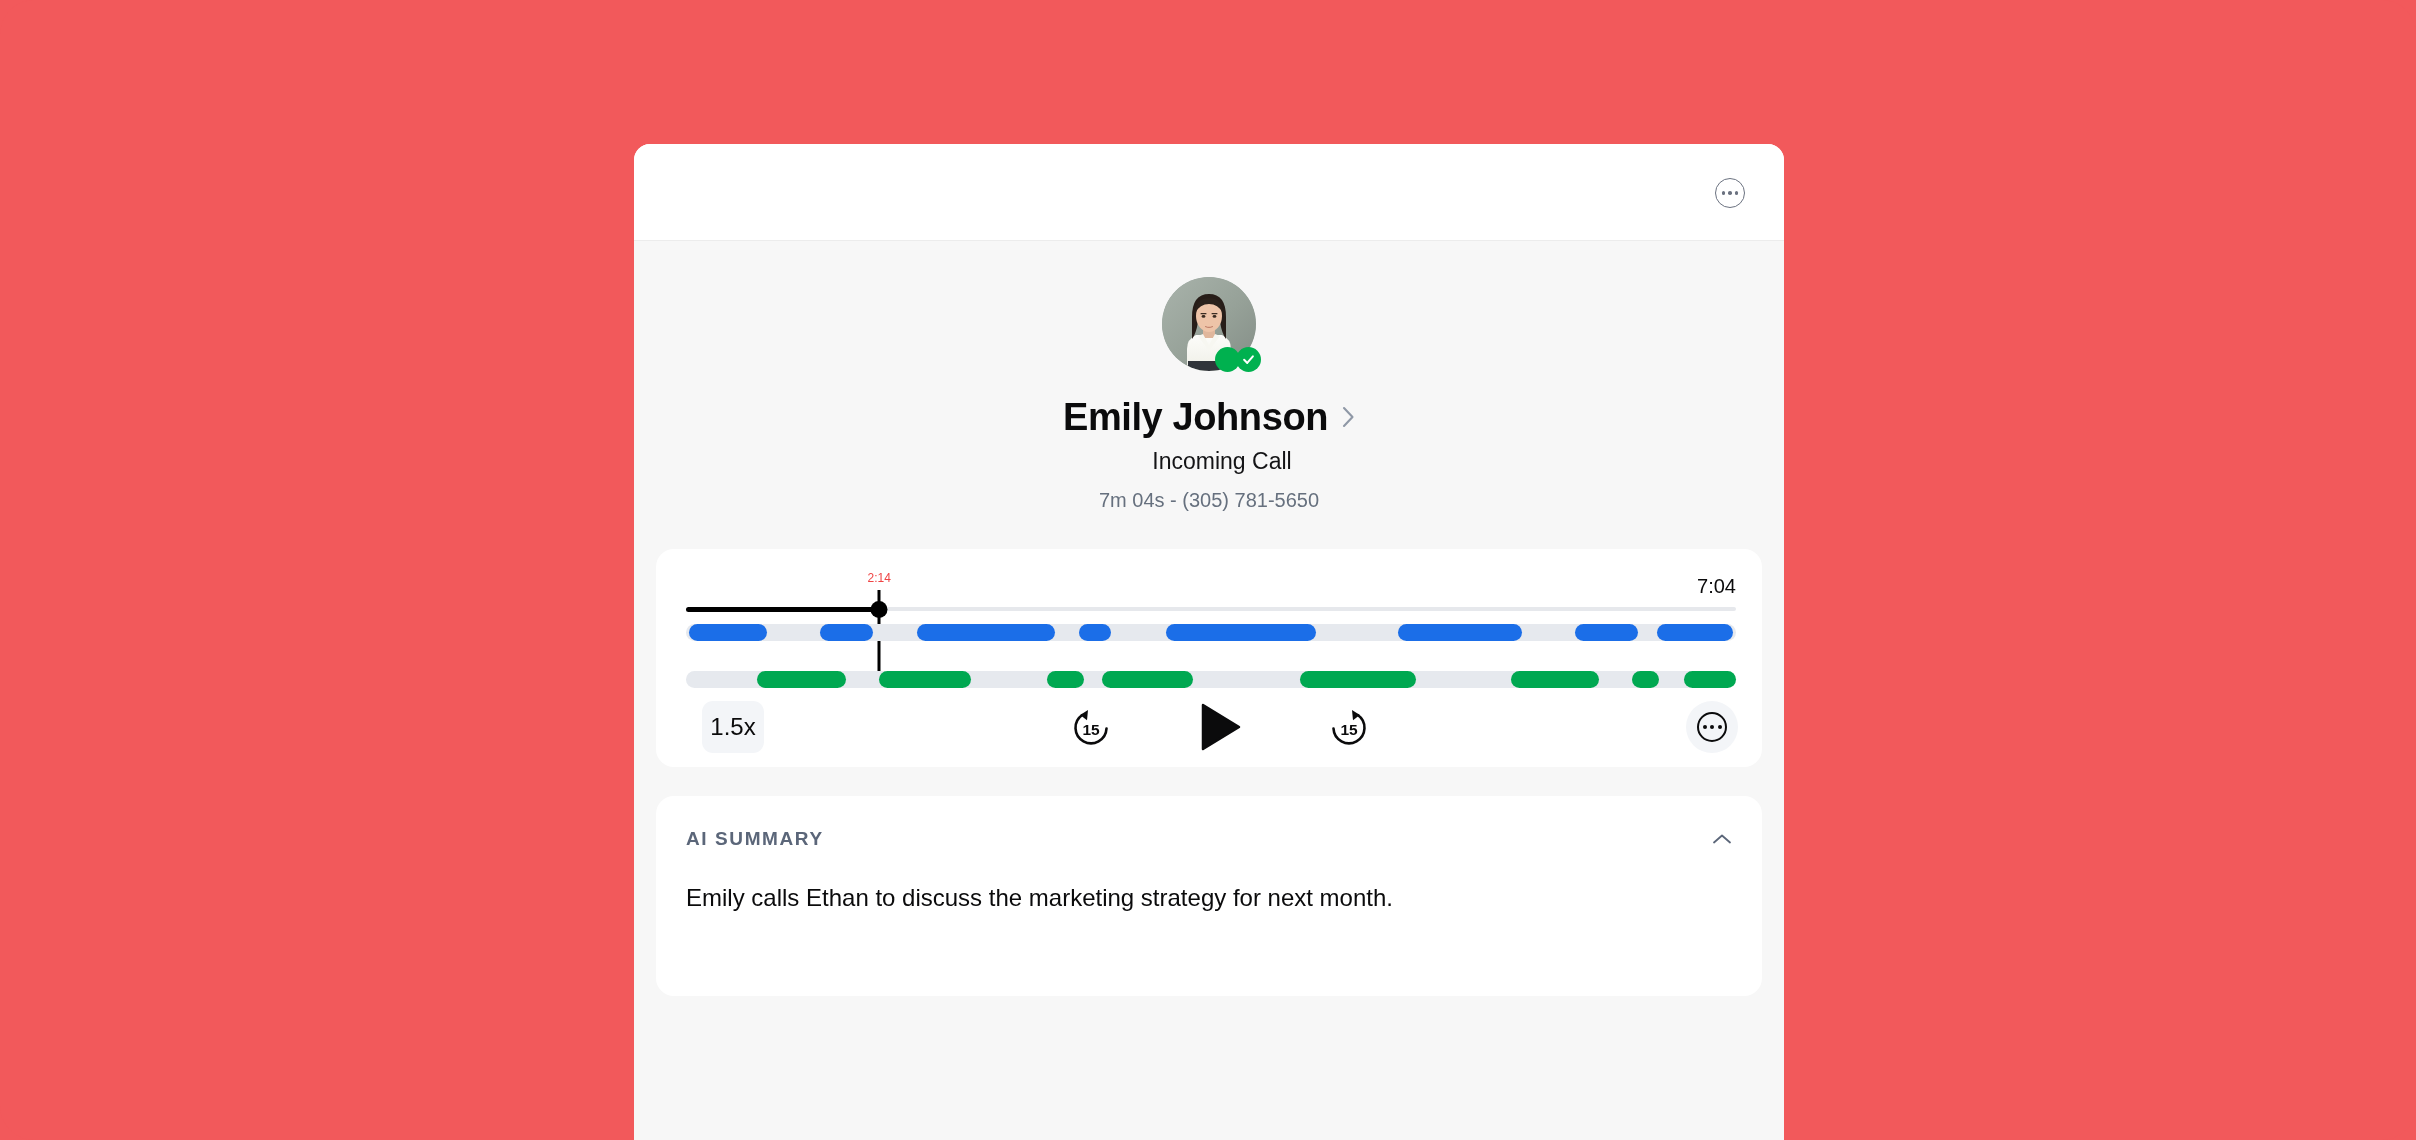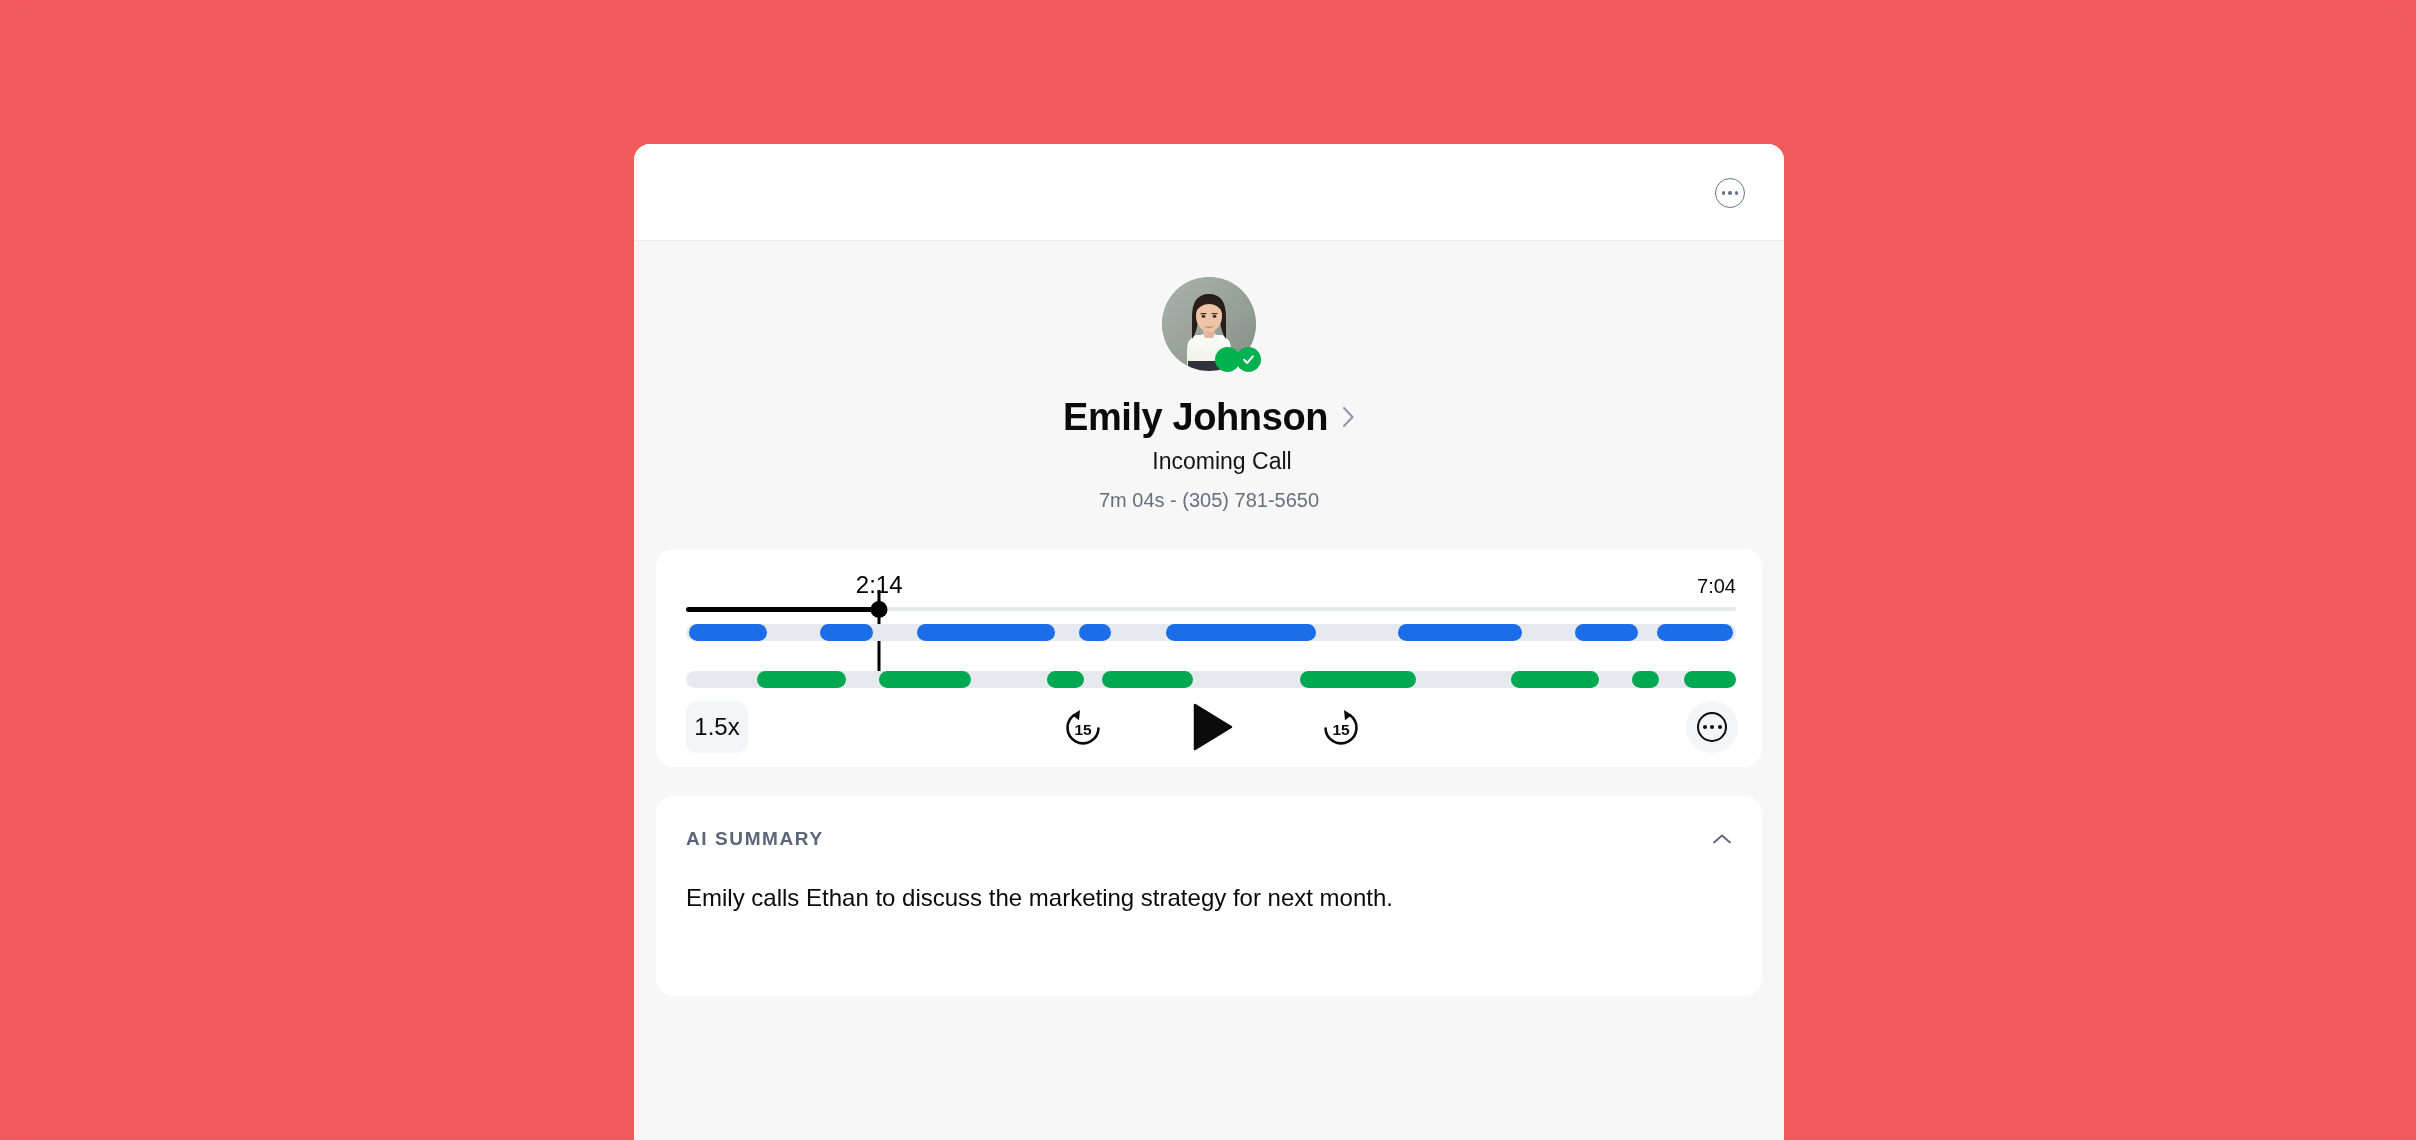--- a/index.html
+++ b/index.html
@@ -165,22 +165,22 @@
     left: 30px;
     right: 26px;
     top: 22px;
   }
   #time-labels {
     position: relative;
     height: 26px;
   }
   #time-current {
     position: absolute;
-    font-size: 24px;
-    color: #000000;
+    font-size: 12px;
+    color: #ef4444;
     transform: translateX(-50%);
     white-space: nowrap;
   }
   #time-total {
     position: absolute;
     right: 0;
     top: 4px;
     font-size: 20px;
     color: #0b0b0c;
     white-space: nowrap;
@@ -244,21 +244,21 @@
     top: 0;
     height: 17px;
     border-radius: 9px;
   }
   .seg-blue  { background: #1b6ee8; }
   .seg-green { background: #00a851; }
 
   
   #controls {
     position: absolute;
-    left: 30px;
+    left: 46px;
     right: 24px;
     top: 152px;
     height: 52px;
   }
 
   #speed-button {
     position: absolute;
     left: 0;
     top: 0;
     width: 62px;

